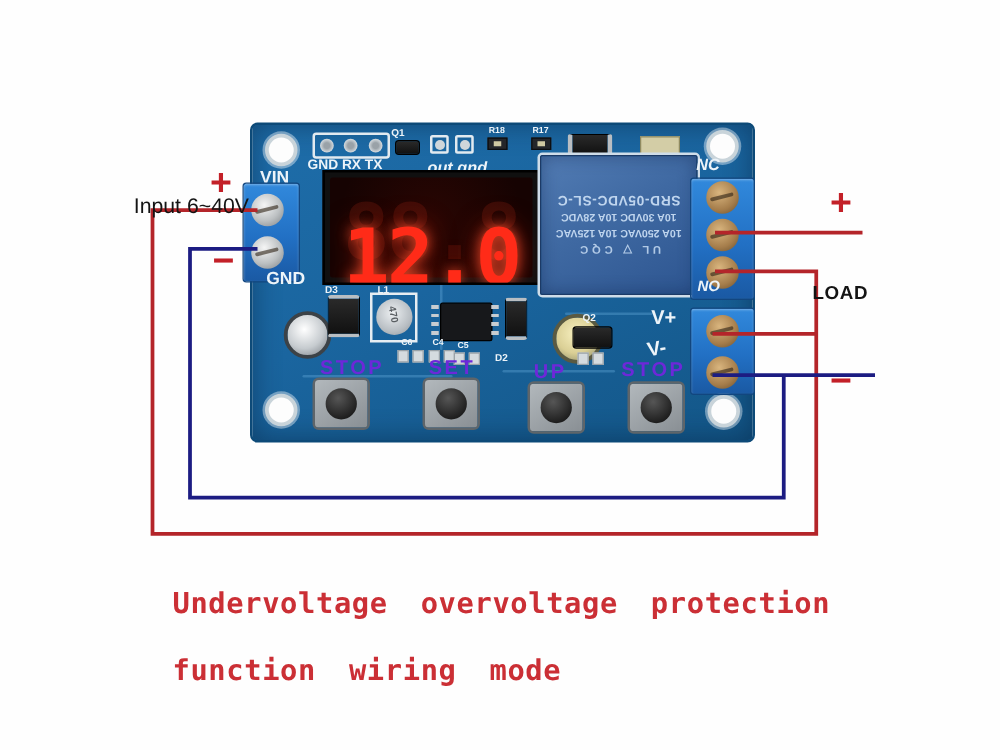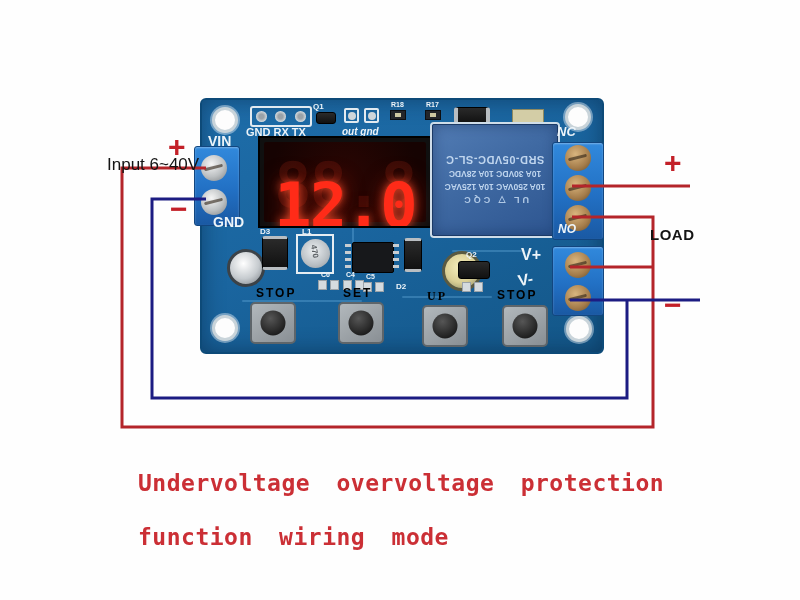--- a/index.html
+++ b/index.html
@@ -49,21 +49,21 @@
   .relay-line{font-size:8.5px;white-space:nowrap;}
   .relay-line.big{font-size:11px;letter-spacing:.5px;}
   .relay-marks{font-size:9px;letter-spacing:3px;opacity:.9;}
 
   
   .btn{width:46px;height:42px;border-radius:5px;border:2px solid #5e656a;box-sizing:border-box;
        background:linear-gradient(145deg,#b2b8bc,#898f94);}
   .btn::after{content:"";position:absolute;width:25px;height:25px;left:50%;top:50%;
               transform:translate(-50%,-50%);border-radius:50%;
               background:radial-gradient(circle at 40% 32%,#565656,#1d1d1d 75%);}
-  .btn-label{color:#000000;font-weight:bold;font-size:12px;letter-spacing:2px;white-space:nowrap;}
+  .btn-label{color:#6d28d9;font-weight:bold;font-size:16px;letter-spacing:2px;white-space:nowrap;}
 
   
   .cap{border-radius:50%;}
   .cap.silver{width:38px;height:38px;border:3px solid #3c4247;box-sizing:border-box;
               background:radial-gradient(circle at 42% 36%,#ffffff,#c6cbcf 55%,#7f858b 95%);}
   .cap.gold{width:40px;height:40px;border:3px solid #5a5a42;box-sizing:border-box;
             background:radial-gradient(circle at 45% 38%,#f6efbe,#dacf95 55%,#8d8d6a 95%);}
   .blackcomp{background:linear-gradient(180deg,#2a2a2a,#111);border-radius:3px;
              border:1px solid #000;box-sizing:border-box;}
   .metal-ends{border-top:3px solid #b9bec2;border-bottom:3px solid #b9bec2;}
@@ -117,21 +117,21 @@
 
   <div class="abs silk tiny" style="left:313px;top:102px;">Q1</div>
   <div class="abs blackcomp" style="left:316px;top:112px;width:20px;height:12px;"></div>
 
   <div class="abs padsq" style="left:344px;top:108px;">
       <i></i>
     </div>
   <div class="abs padsq" style="left:364px;top:108px;">
       <i></i>
     </div>
-  <div class="abs silk it" style="left:342px;top:126px;font-size:10px;">out gnd</div>
+  <div class="abs silk it" style="left:342px;top:126px;font-size:13px;">out gnd</div>
 
   <div class="abs silk tiny" style="left:391px;top:101px;font-size:7px;">R18</div>
   <div class="abs res" style="left:390px;top:110px;width:16px;height:10px;"></div>
 
   <div class="abs silk tiny" style="left:426px;top:101px;font-size:7px;">R17</div>
   <div class="abs res" style="left:425px;top:110px;width:16px;height:10px;"></div>
 
   <div class="abs silk tiny" style="left:442px;top:111px;margin-top:14px;">D1</div>
   <div class="abs blackcomp" style="left:454px;top:107px;width:36px;height:17px;border-left:4px solid #b9bec2;border-right:4px solid #b9bec2;"></div>
   <div class="abs" style="left:512px;top:109px;width:30px;height:14px;background:#d3cda6;border:1px solid #8f8a60;"></div>
@@ -214,21 +214,21 @@
       <i></i>
       <i></i>
     </div>
 
   <div class="abs btn-label" style="left:256px;top:286px;">STOP</div>
   <div class="abs btn" style="left:250px;top:302px;"></div>
 
   <div class="abs btn-label" style="left:343px;top:286px;">SET</div>
   <div class="abs btn" style="left:338px;top:302px;"></div>
 
-  <div class="abs btn-label" style="left:427px;top:289px;font-family:Liberation Serif, serif;">UP</div>
+  <div class="abs btn-label" style="left:427px;top:289px;">UP</div>
   <div class="abs btn" style="left:422px;top:305px;"></div>
 
   <div class="abs btn-label" style="left:497px;top:288px;">STOP</div>
   <div class="abs btn" style="left:502px;top:305px;"></div>
 
   <svg class="wires" width="800" height="600" viewBox="0 0 800 600">
 
     <polyline points="206,168 122,168 122,427 653,427 653,217 572,217" fill="none" stroke="#b4252a" stroke-width="3"></polyline>
 
     <line x1="572" y1="186" x2="690" y2="186" stroke="#b4252a" stroke-width="3"></line>

